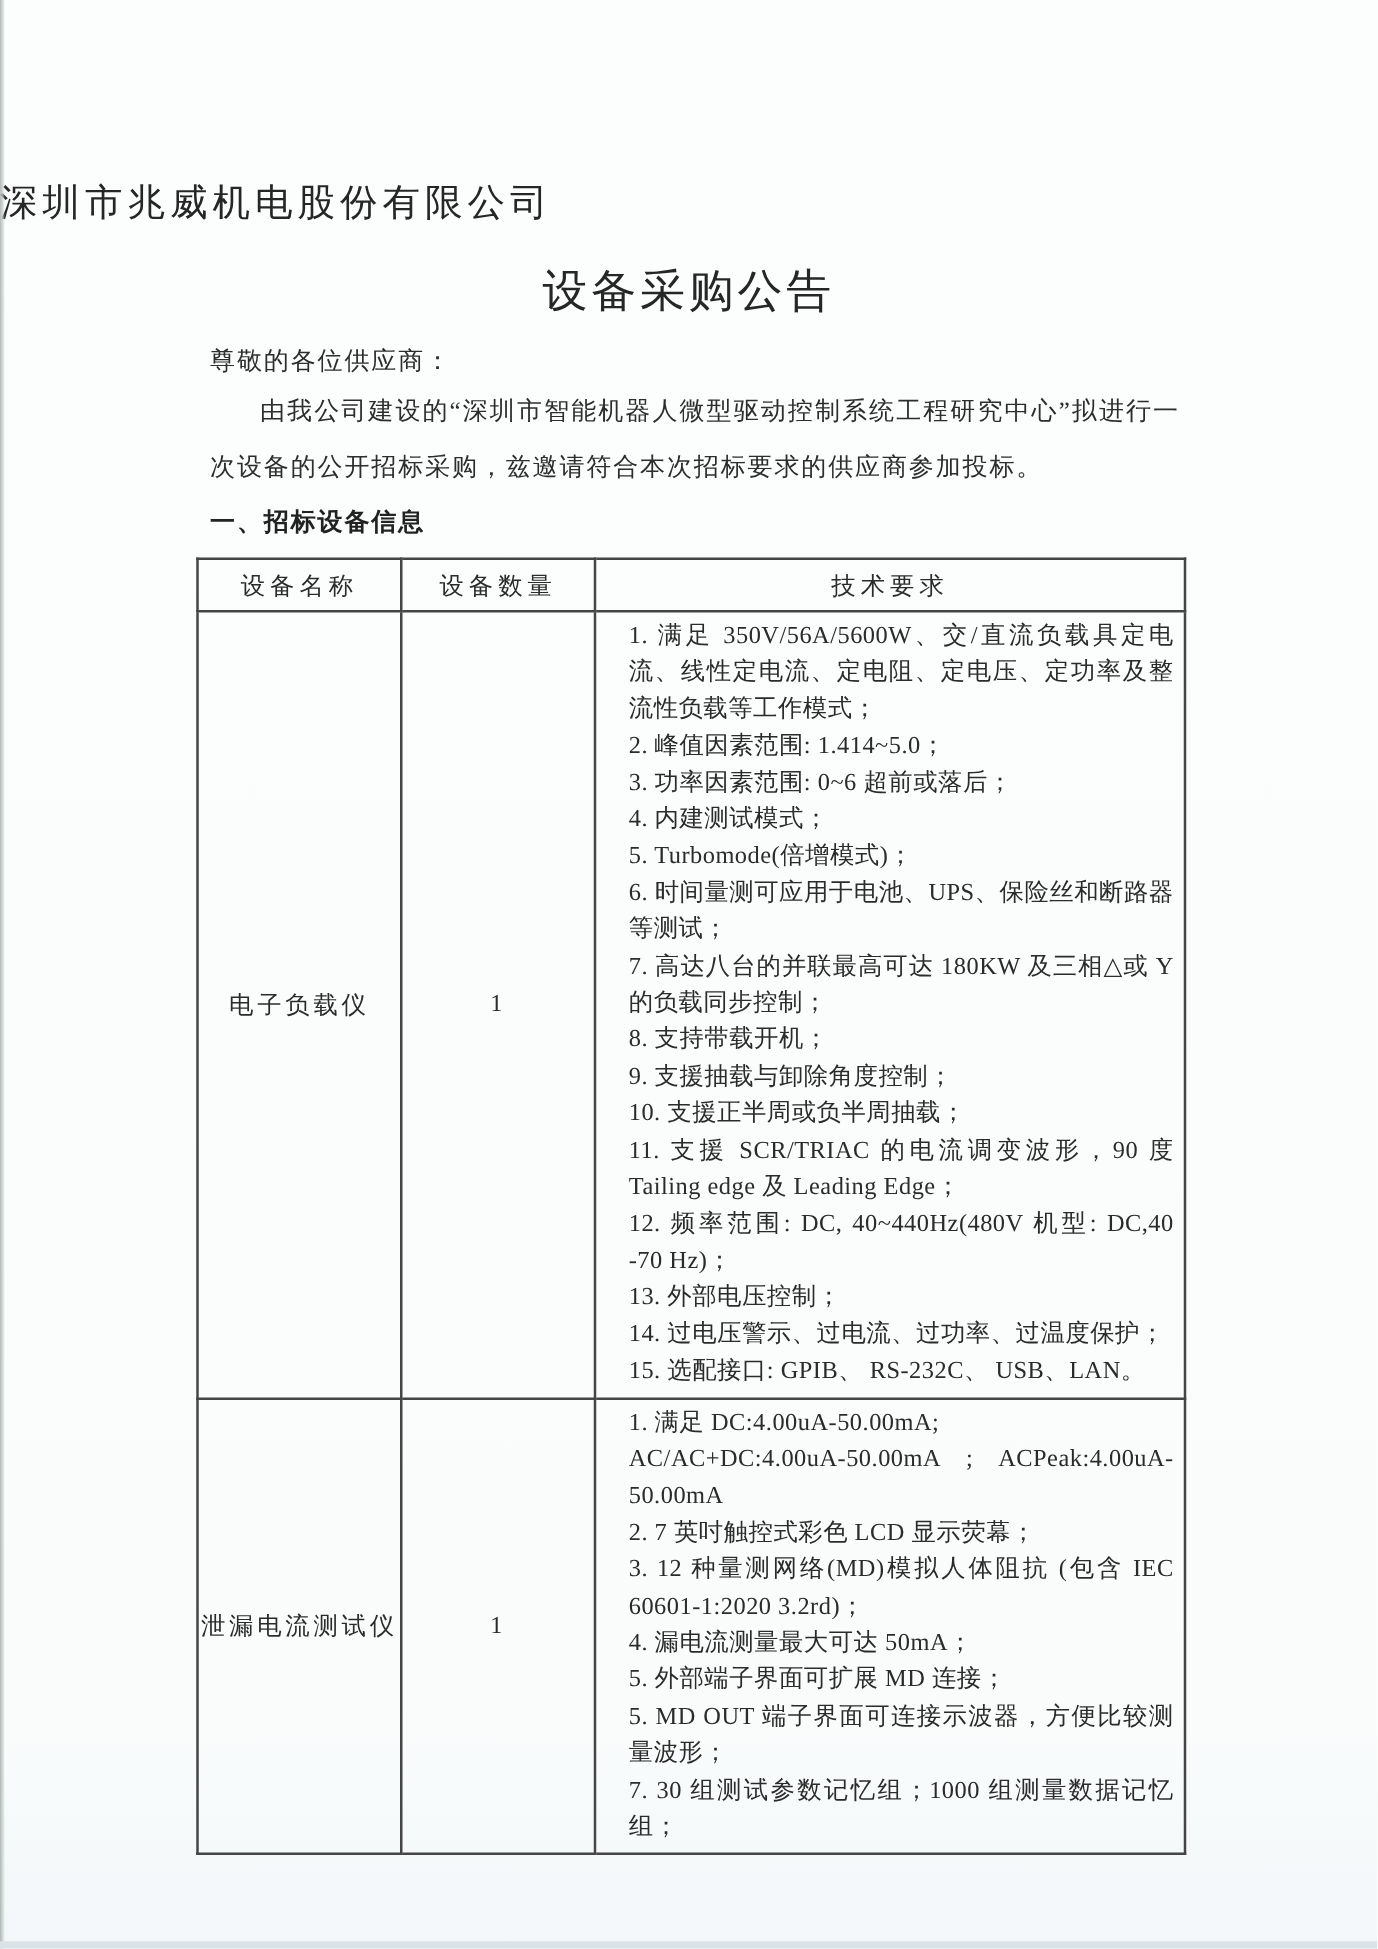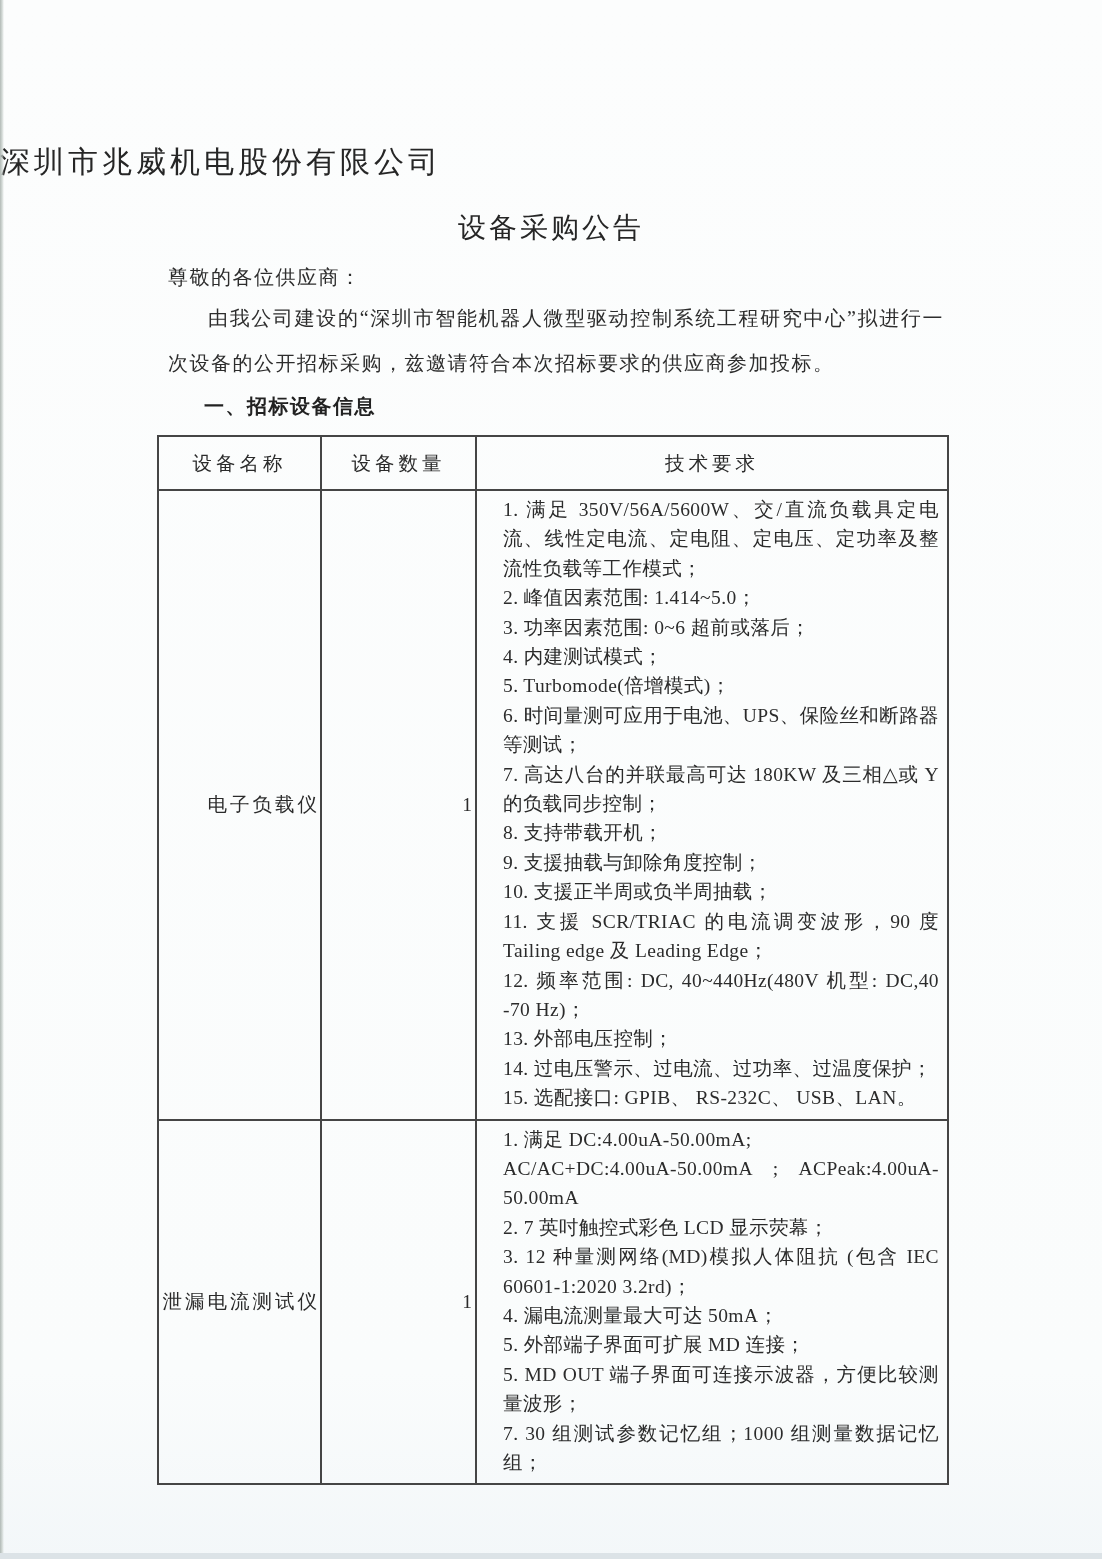--- a/index.html
+++ b/index.html
@@ -25,21 +25,21 @@
   .doc-title {
     padding-top: 142px;
     text-align: left;
     font-size: 30px;
     letter-spacing: 4px;
     color: #262626;
   }
   .doc-subtitle {
     margin-top: 26px;
     text-align: center;
-    font-size: 28px;
+    font-size: 36px;
     letter-spacing: 3px;
     color: #262626;
   }
   .body-block { margin-left: 168px; margin-right: 158px; }
   .greeting {
     margin-top: 17px;
     font-size: 20px;
     letter-spacing: 1.5px;
   }
   .intro {
@@ -50,47 +50,46 @@
     text-align: justify;
     letter-spacing: 1.5px;
   }
   .section-heading {
     margin-top: 7px;
     font-family: Liberation Mono, monospace;
     font-weight: bold;
     font-size: 20px;
     letter-spacing: 1.5px;
     color: #222;
-    margin-left: 36px;
   }
   .table-lead {
     margin-top: 16px;
     font-size: 20px;
     letter-spacing: 1.5px;
   }
   table.device-table {
     margin: 15px 0 0 157px;
     width: 790px;
     border-collapse: collapse;
     table-layout: fixed;
   }
   .device-table th, .device-table td {
     border: 2px solid #454545;
   }
   .device-table th {
-    height: 54px;
+    height: 42px;
     font-weight: normal;
     font-size: 19.5px;
     letter-spacing: 4px;
     color: #2b2b2b;
     text-align: center;
     vertical-align: middle;
   }
   td.name-cell, td.qty-cell {
-    text-align: right;
+    text-align: center;
     vertical-align: middle;
     font-size: 19.5px;
     letter-spacing: 3px;
     color: #2b2b2b;
   }
   td.req-cell {
     padding: 4px 8px 6px 26px;
     font-size: 19.5px;
     vertical-align: top;
     color: #2b2b2b;

